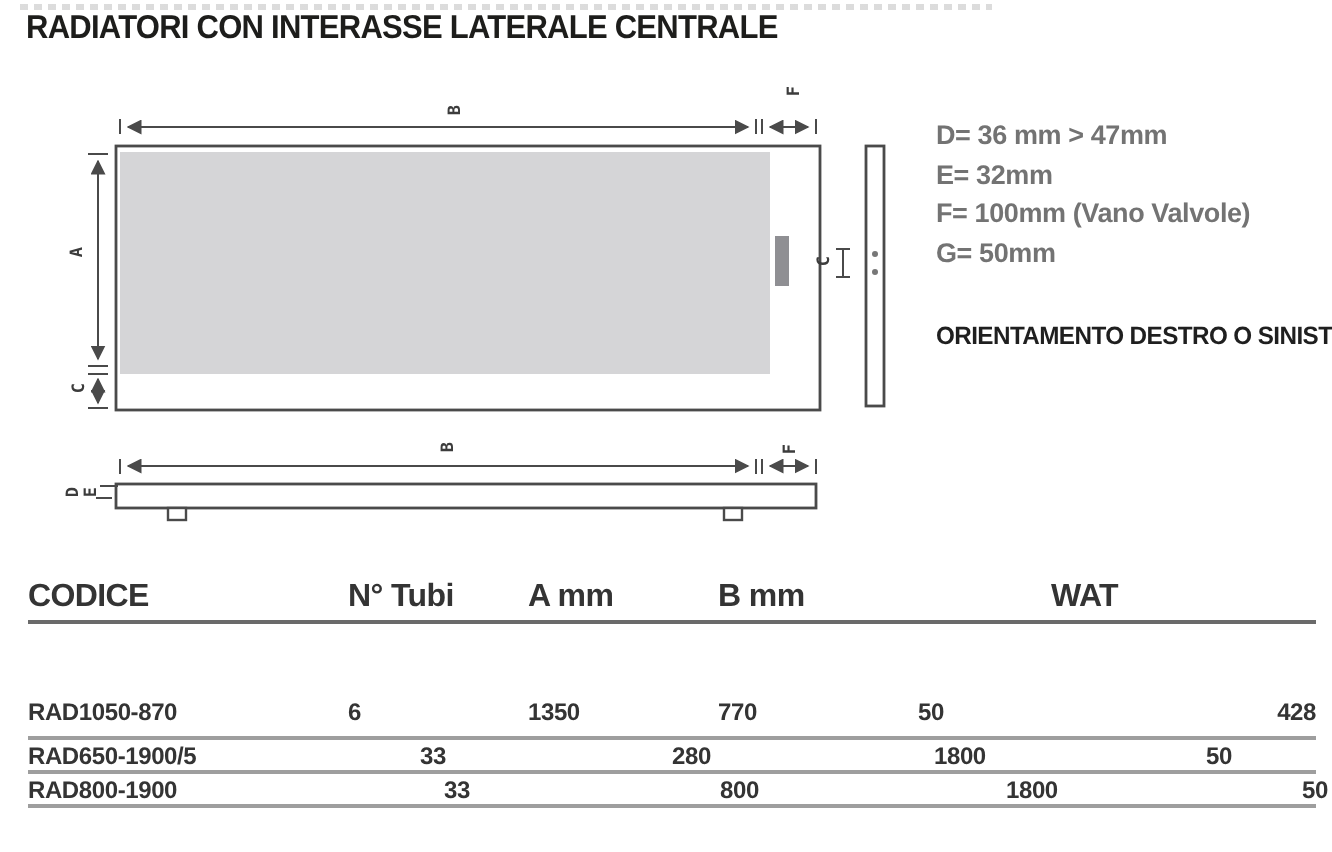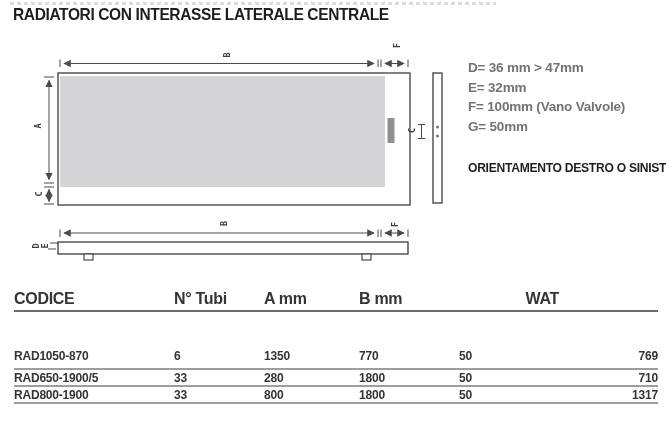--- a/index.html
+++ b/index.html
@@ -46,22 +46,22 @@
   .t-row > div:last-child{text-align:right;padding-left:22px;}
   .t-head{
     height:22px;border-bottom:2px solid #6a6a6a;
     font-size:16px;font-weight:bold;letter-spacing:-.3px;
   }
   .t-data{
     font-size:12px;font-weight:bold;letter-spacing:-.2px;
     border-bottom:2px solid #9e9e9e;
   }
   .t-r1{height:24px;margin-top:32px;}
-  .t-r2{height:15px;}
-  .t-r3{height:15px;}
+  .t-r2{height:15px;gap:36px;}
+  .t-r3{height:15px;gap:48px;}
 </style>
 </head>
 <body>
 
 <div class="artifact"></div>
 
 <div class="title">RADIATORI CON INTERASSE LATERALE CENTRALE</div>
 
 <svg class="diagram" width="460" height="242" viewBox="0 0 460 242" xmlns="http://www.w3.org/2000/svg">
   <defs>
@@ -160,21 +160,21 @@
     <div>B mm</div>
     <div>WAT</div>
   </div>
 
   <div class="t-row t-data t-r1">
     <div>RAD1050-870</div>
     <div>6</div>
     <div>1350</div>
     <div>770</div>
     <div>50</div>
-    <div>769</div>
+    <div>428</div>
   </div>
 
   <div class="t-row t-data t-r2">
     <div>RAD650-1900/5</div>
     <div>33</div>
     <div>280</div>
     <div>1800</div>
     <div>50</div>
     <div>710</div>
   </div>

